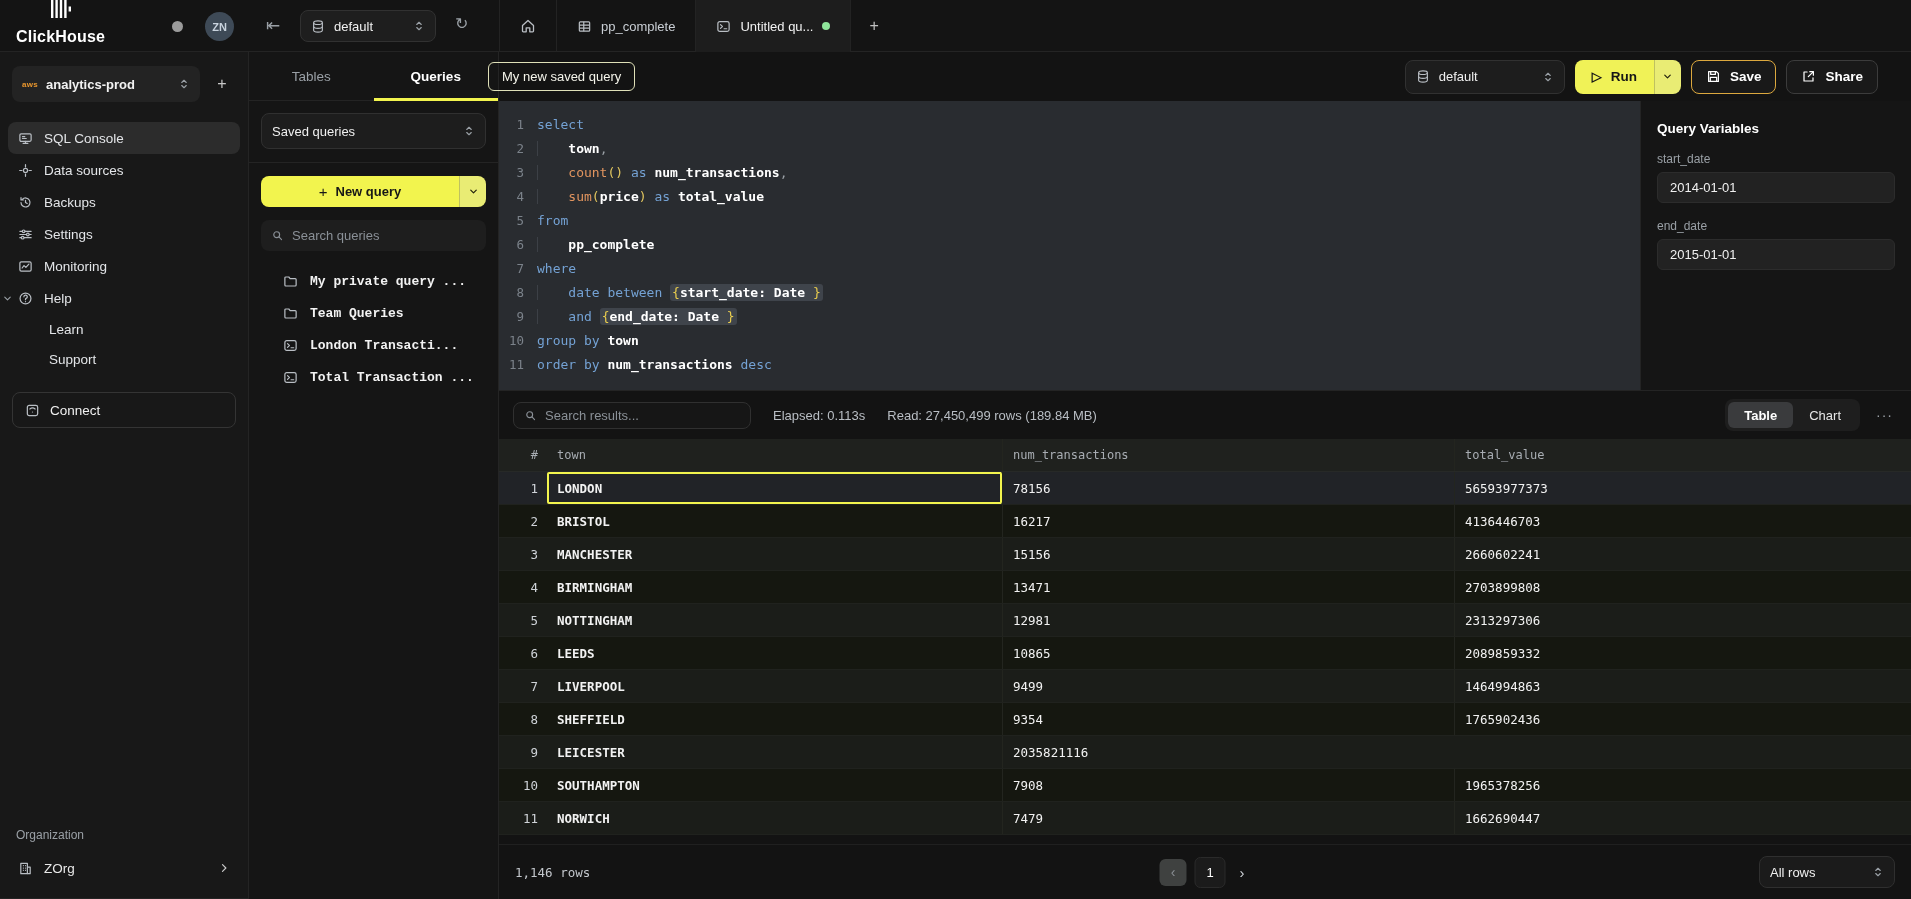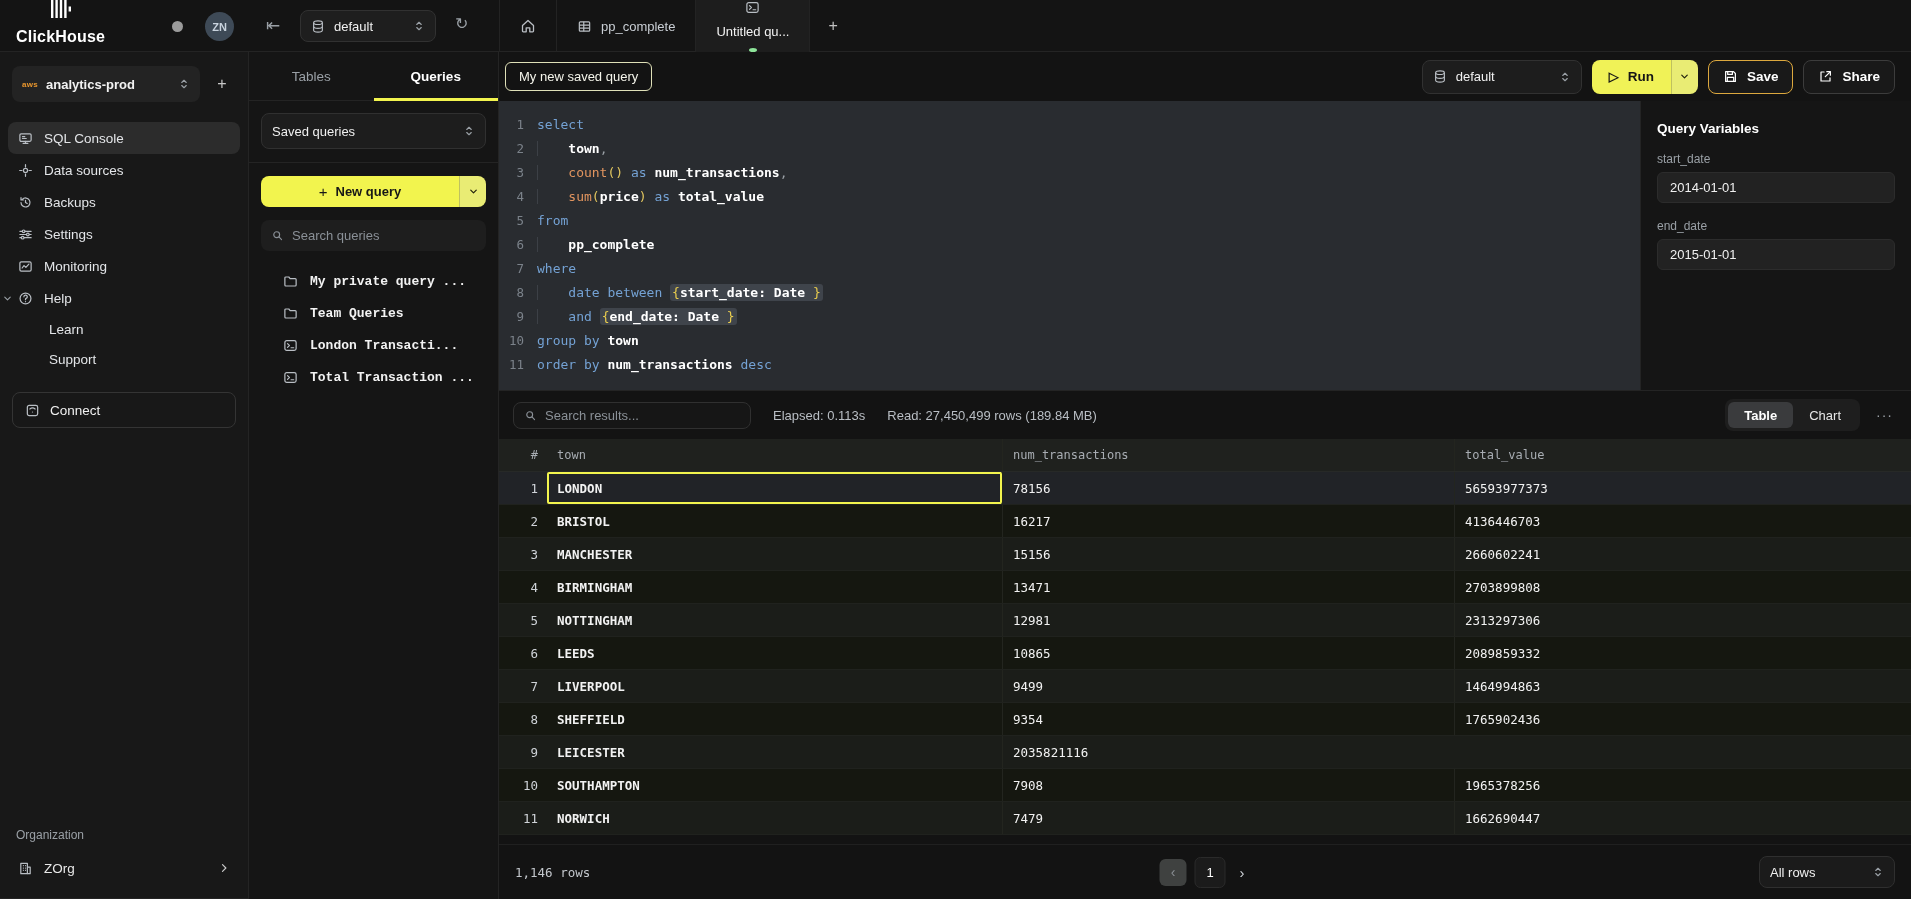--- a/index.html
+++ b/index.html
@@ -18,21 +18,21 @@
     background:#3e4a57; color:#c9d3de; font-size:11px; font-weight:700; display:flex; align-items:center; justify-content:center; }
   .tb-collapse { position:absolute; left:266px; top:15px; font-size:17px; color:#9aa0a6; cursor:pointer; }
   .tb-select { position:absolute; left:300px; top:10px; width:136px; height:32px; background:#1e1e1e;
     border:1px solid #313131; border-radius:8px; display:flex; align-items:center; gap:9px; padding:0 10px; cursor:pointer; }
   .tb-select .lbl { font-size:13px; color:#f0f0f0; flex:1; }
   .tb-refresh { position:absolute; left:455px; top:14px; font-size:16px; color:#9aa0a6; cursor:pointer; }
   .tabstrip { position:absolute; left:499px; top:0; height:52px; display:flex; align-items:stretch; }
   .ttab { display:flex; align-items:center; gap:9px; padding:0 20px; border-right:1px solid #232323; cursor:pointer; }
   .ttab:first-child { border-left:1px solid #232323; }
   .ttab .tlabel { font-size:13px; color:#c9ced4; }
-  .ttab.active { background:#1d1d1d;flex-direction:column; }
+  .ttab.active { background:#1d1d1d; }
   .ttab.active .tlabel { color:#f2f2f2; }
   .green-dot { width:8px; height:8px; border-radius:50%; background:#8ee59a; }
   .ttab-plus { display:flex; align-items:center; padding:0 18px; color:#c0c0c0; font-size:16px; cursor:pointer; }
 
   
   .sidebar { position:absolute; left:0; top:52px; width:249px; height:847px; background:#181818;
     border-right:1px solid #242424; display:flex; flex-direction:column; }
   .ws-row { display:flex; align-items:center; gap:8px; margin:14px 12px 4px 12px; }
   .ws-select { flex:1; height:36px; background:#232323; border-radius:8px; display:flex; align-items:center;
     gap:8px; padding:0 10px; cursor:pointer; }
@@ -79,21 +79,21 @@
   .qp-search { margin-top:13px; height:31px; background:#1e1e1e; border-radius:8px; display:flex;
     align-items:center; gap:8px; padding:0 10px; }
   .qp-search input { background:transparent; border:0; outline:0; color:#e8e8e8; font-size:13px; width:100%;
     font-family:"Liberation Sans", sans-serif; }
   .qp-search input::placeholder { color:#8a9097; }
   .qlist { margin-top:14px;font-family:Liberation Mono, monospace; }
   .qitem { display:flex; align-items:center; gap:12px; height:32px; padding:0 6px 0 22px; font-size:13px;
     font-weight:700; color:#f2f2f2; cursor:pointer; }
 
   
-  .etoolbar { position:absolute; left:499px; top:52px; width:1412px; height:49px; display:flex; align-items:center; }
+  .etoolbar { position:absolute; left:482px; top:52px; width:1412px; height:49px; display:flex; align-items:center; }
   .query-chip { margin-left:6px; height:29px; border:1px solid #dfe0b8; border-radius:6px; display:flex;
     align-items:center; padding:0 13px; font-size:13px; color:#f4f4ea; cursor:pointer; }
   .et-right { margin-left:auto; margin-right:16px; display:flex; align-items:center; gap:10px; }
   .et-select { height:34px; width:160px; background:#1d1d1d; border:1px solid #313131; border-radius:8px;
     display:flex; align-items:center; gap:9px; padding:0 10px; cursor:pointer; }
   .et-select .lbl { flex:1; font-size:13px; color:#f0f0f0; }
   .runbtn { height:34px; display:flex; border-radius:8px; overflow:hidden; cursor:pointer; }
   .run-main { background:#f0f257; display:flex; align-items:center; gap:9px; padding:0 17px;
     color:#161616; font-size:13.5px; font-weight:600; }
   .run-main .play { font-size:13px; }

